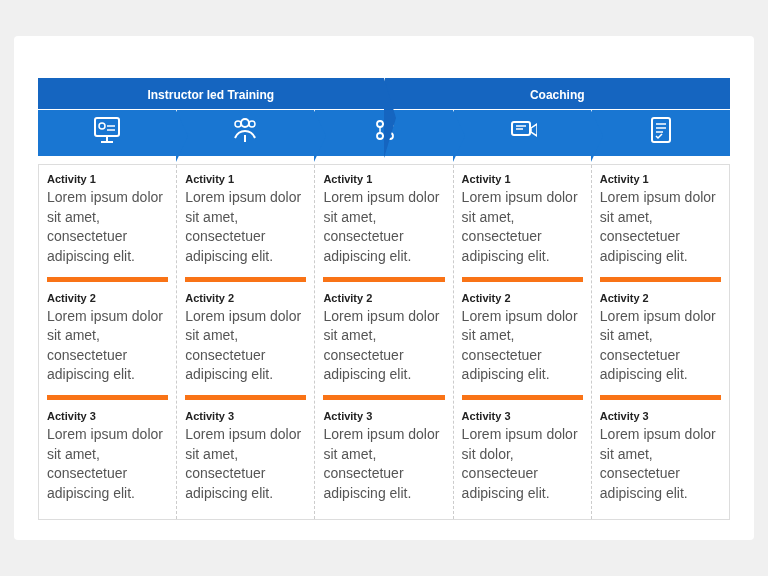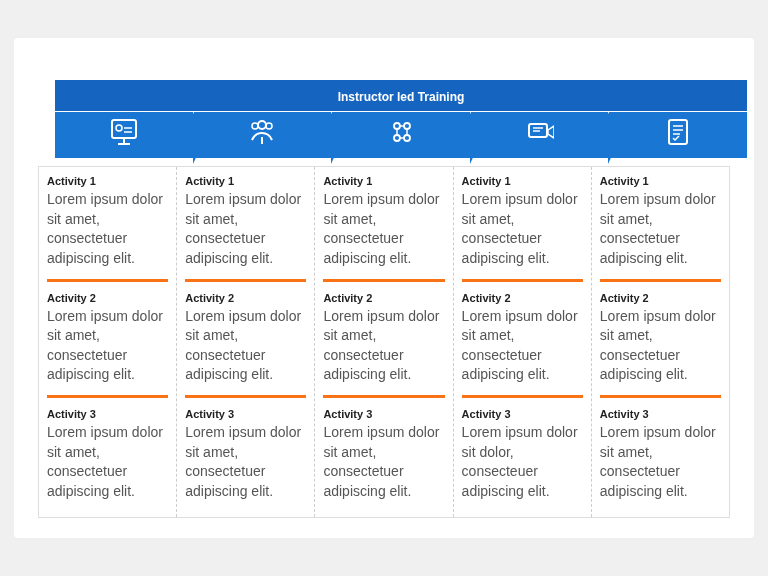--- a/index.html
+++ b/index.html
@@ -94,21 +94,21 @@
       flex: 1;
       border-right: 1px dashed #ccc;
       padding: 8px;
     }
     .content-col:last-child {
       border-right: none;
     }
     .activity-block {
       margin-bottom: 10px;
       padding-bottom: 10px;
-      border-bottom: 3px solid #f97316;
+      border-bottom: 5px solid #f97316;
     }
     .activity-block:last-child {
       border-bottom: none;
       margin-bottom: 8px;
       padding-bottom: 0;
     }
     .activity-title {
       font-weight: 700;
       font-size: 11px;
       color: #222;
@@ -119,24 +119,25 @@
       color: #555;
       line-height: 1.4;
     }
   </style>
 </head>
 <body>
 
 <div class="slide">
   <div class="title"></div>
 
-  <div style="width:100%; overflow:visible; position:relative;margin-left:17px;">
+  <div style="width:100%; overflow:visible; position:relative;">
 
     <div class="header-row" style="margin-bottom:1px;">
     <div class="header-cell">Instructor led Training</div>
+        <div class="header-cell">Coaching</div>
       </div>
 
     <div class="icon-row" style="margin-bottom:8px;">
     <div class="icon-cell"><span class="icon-svg"><svg width="28" height="28" viewBox="0 0 28 28" fill="none" xmlns="http://www.w3.org/2000/svg">
       <rect x="2" y="2" width="24" height="18" rx="2" stroke="white" stroke-width="2" fill="none"></rect>
       <line x1="14" y1="20" x2="14" y2="26" stroke="white" stroke-width="2"></line>
       <line x1="8" y1="26" x2="20" y2="26" stroke="white" stroke-width="2"></line>
       <circle cx="9" cy="10" r="3" stroke="white" stroke-width="1.5" fill="none"></circle>
       <line x1="14" y1="10" x2="22" y2="10" stroke="white" stroke-width="1.5"></line>
       <line x1="14" y1="14" x2="22" y2="14" stroke="white" stroke-width="1.5"></line>

